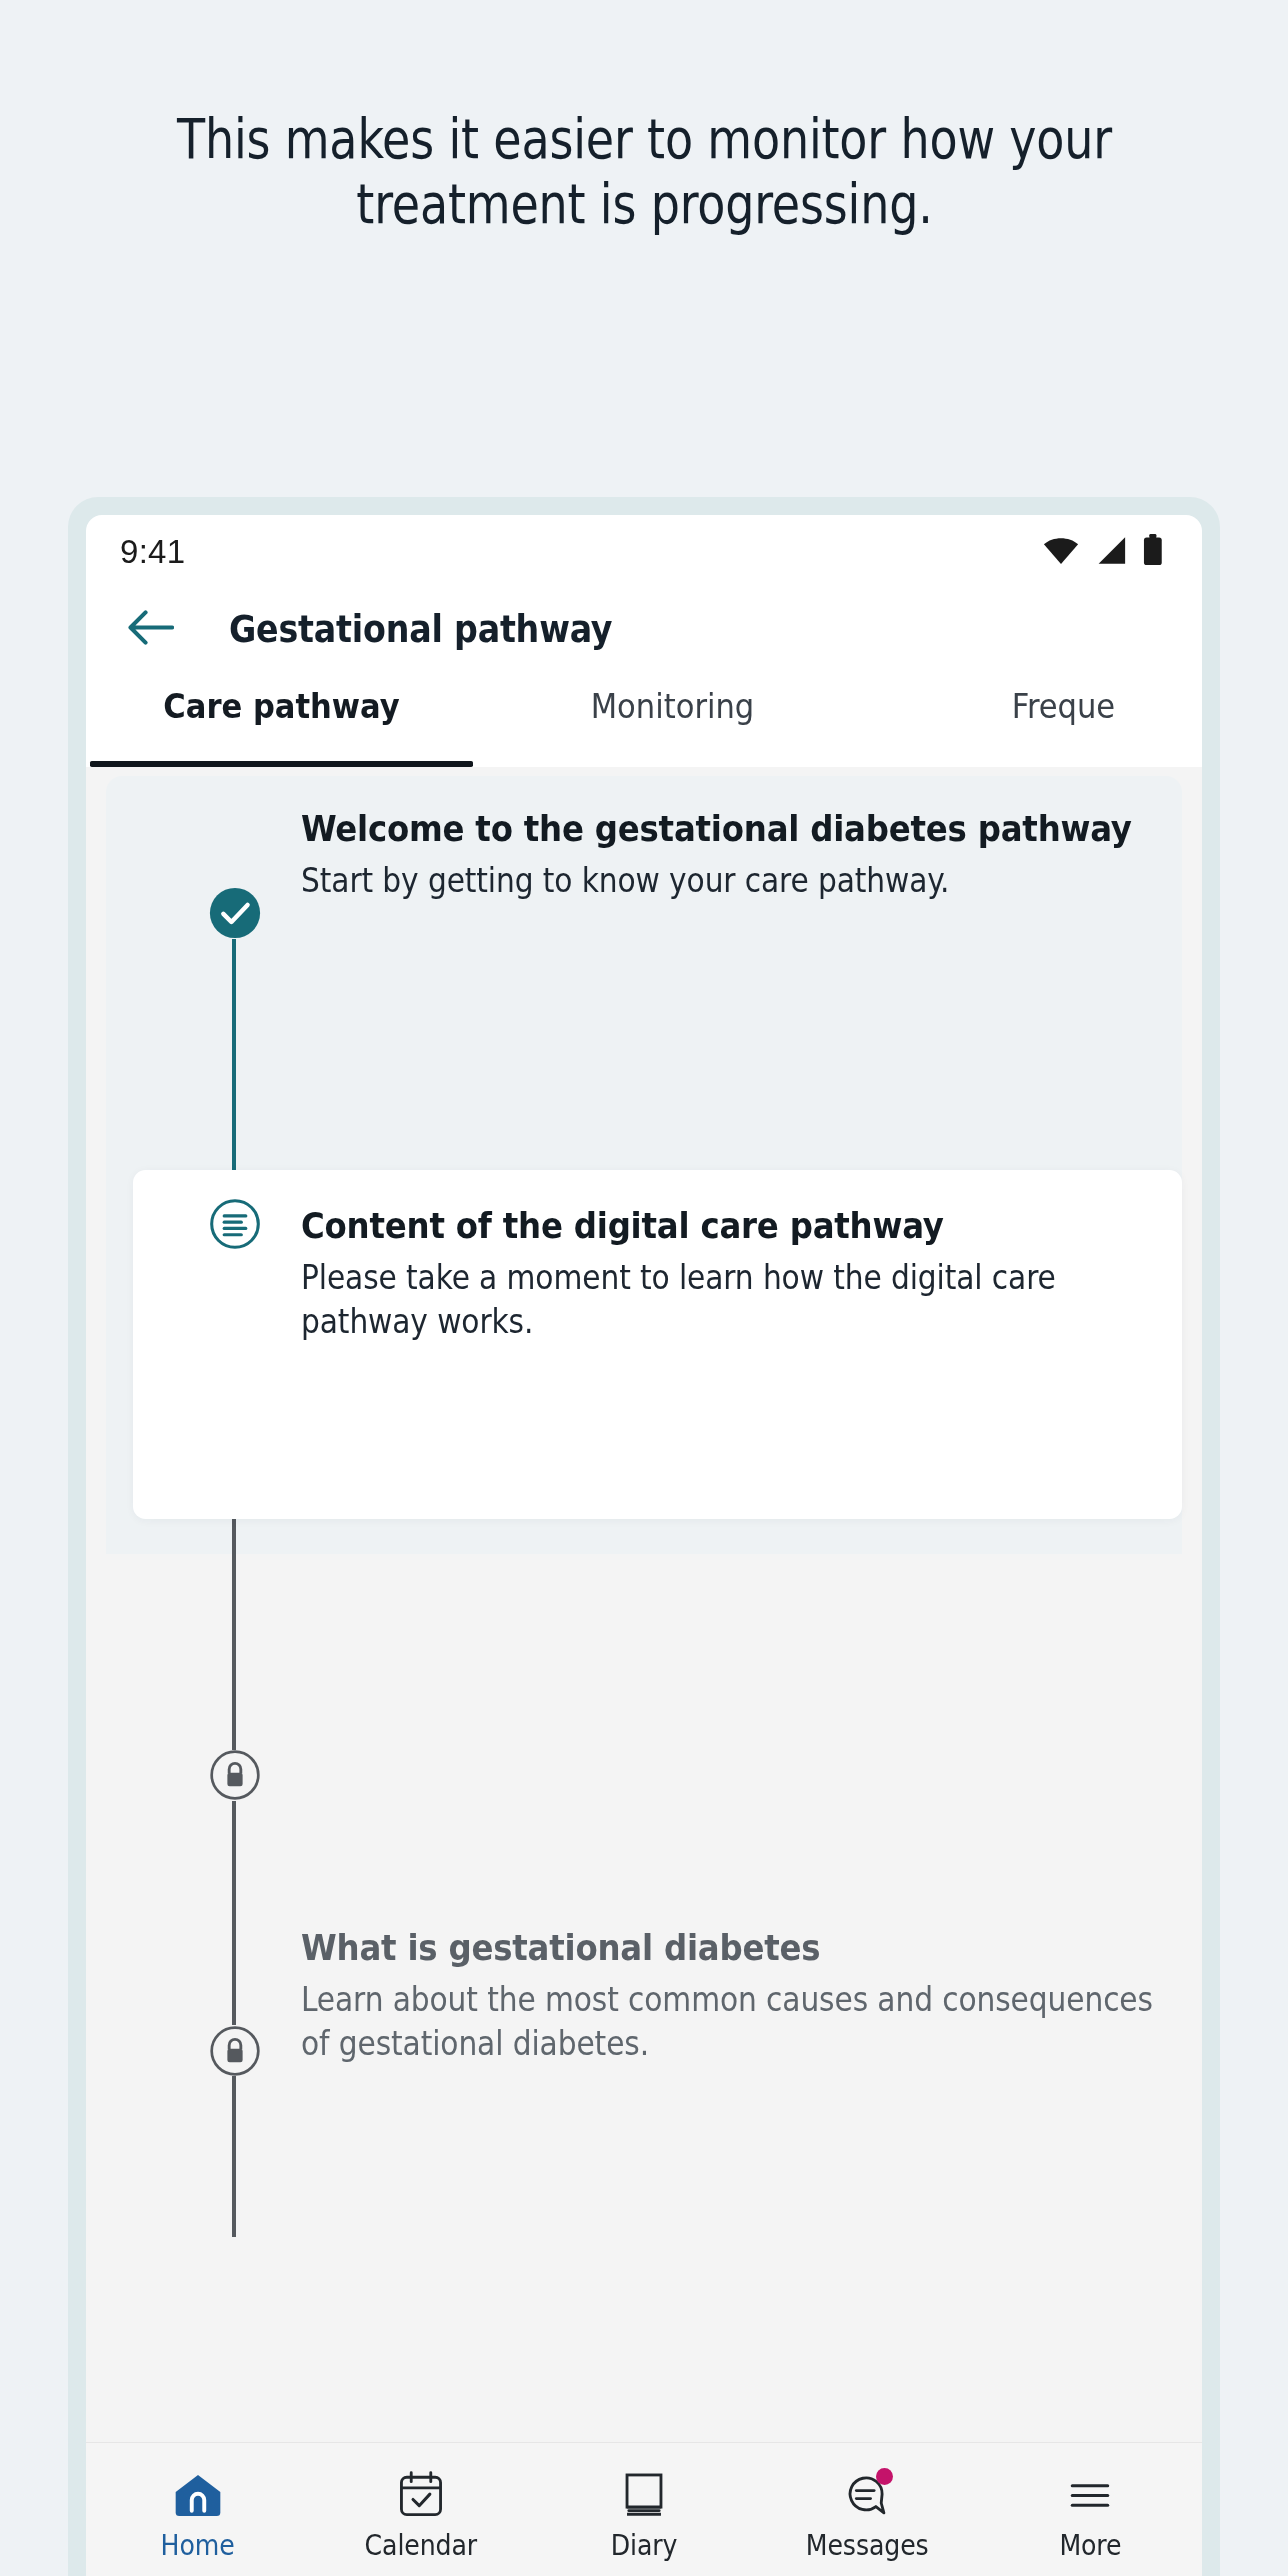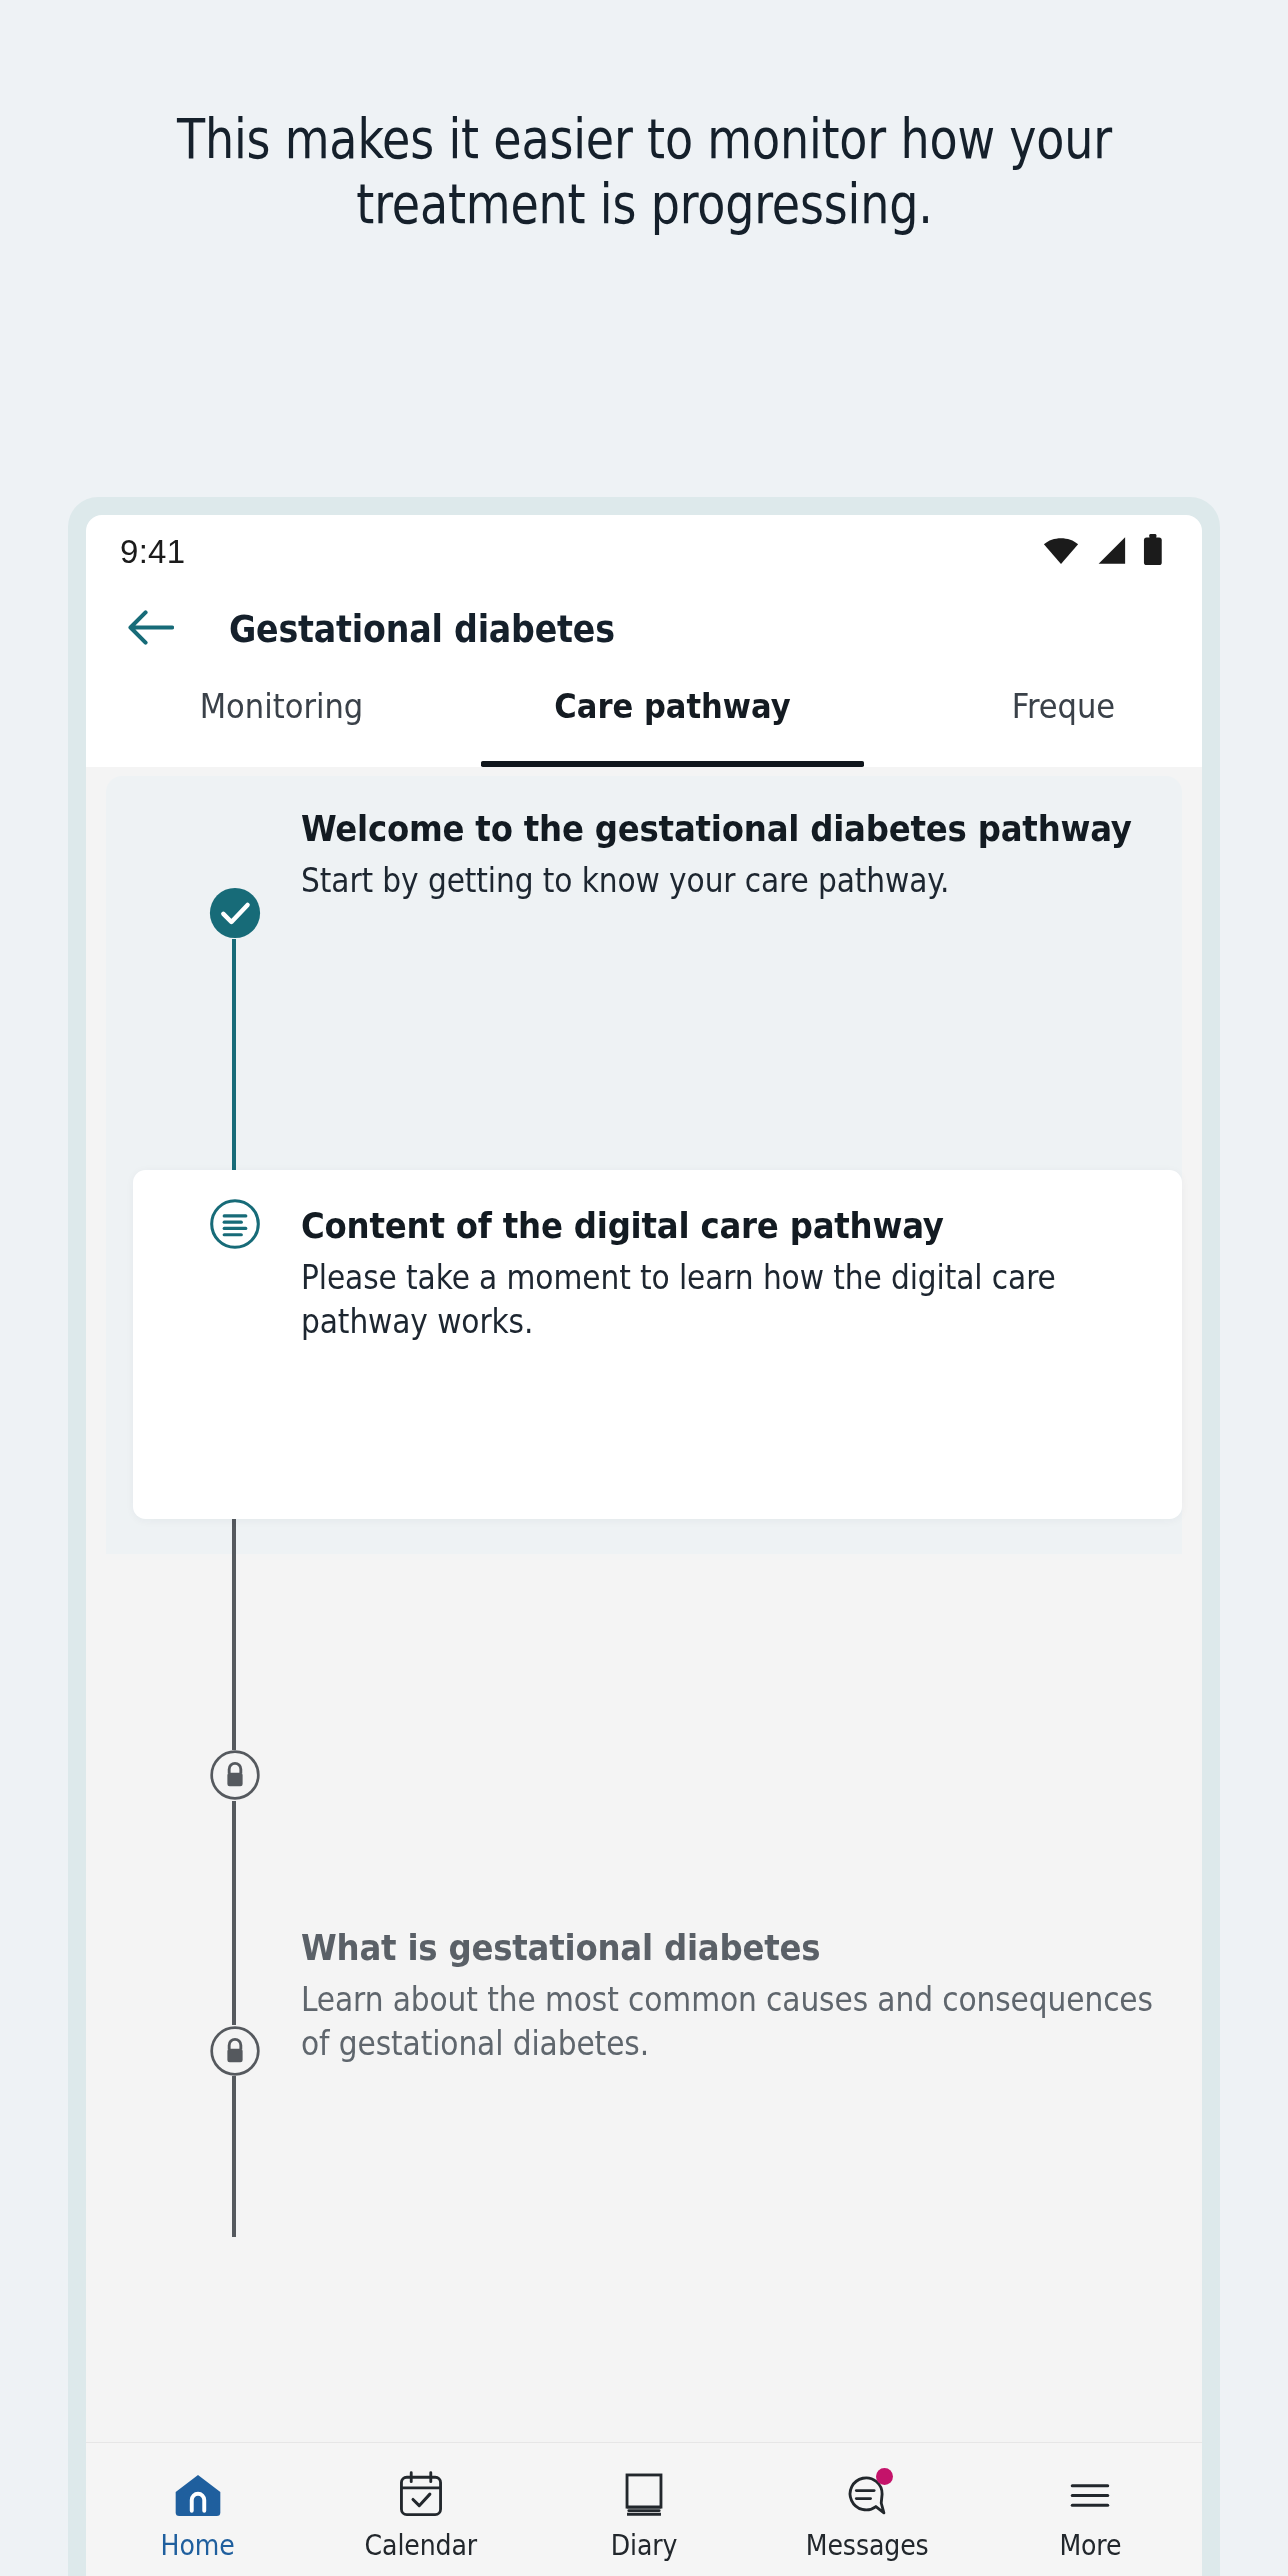--- a/index.html
+++ b/index.html
@@ -272,29 +272,29 @@
     </div>
 
     <div class="app-bar">
       <div class="back-btn">
         <span>
           <svg width="48" height="39" viewBox="0 0 54 44">
             <path d="M52 22 H6 M22 5 L5 22 L22 39" stroke="#176b78" stroke-width="4.6" fill="none" stroke-linecap="round" stroke-linejoin="round"></path>
           </svg>
         </span>
       </div>
-      <div class="app-title">Gestational diabetes</div>
+      <div class="app-title">Gestational pathway</div>
     </div>
 
     <div class="tab-bar">
+      <div class="tab t1 active">
+        <span>Care pathway</span>
+      </div>
       <div class="tab t2">
         <span>Monitoring</span>
-      </div>
-      <div class="tab t1 active">
-        <span>Care pathway</span>
       </div>
       <div class="tab t3">
         <span>Freque</span>
       </div>
     </div>
 
     <div class="content">
 
       <div class="panel"></div>
       <div class="panel-lower"></div>

